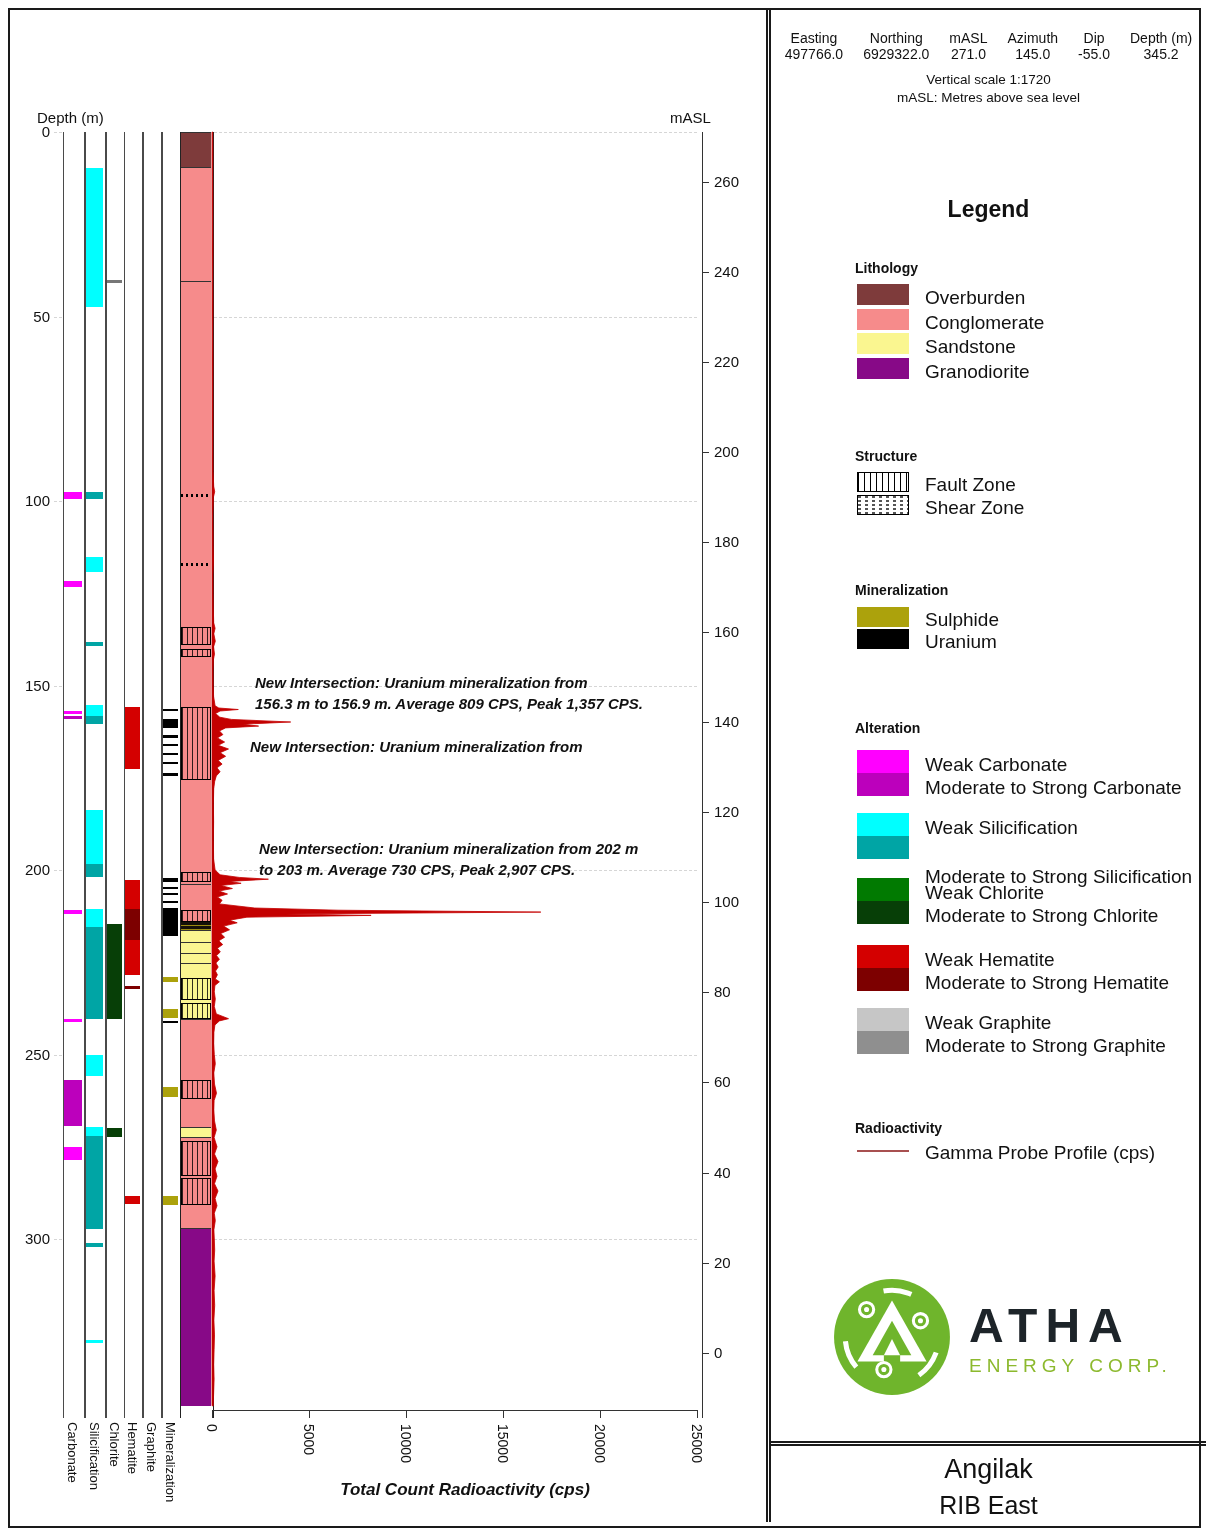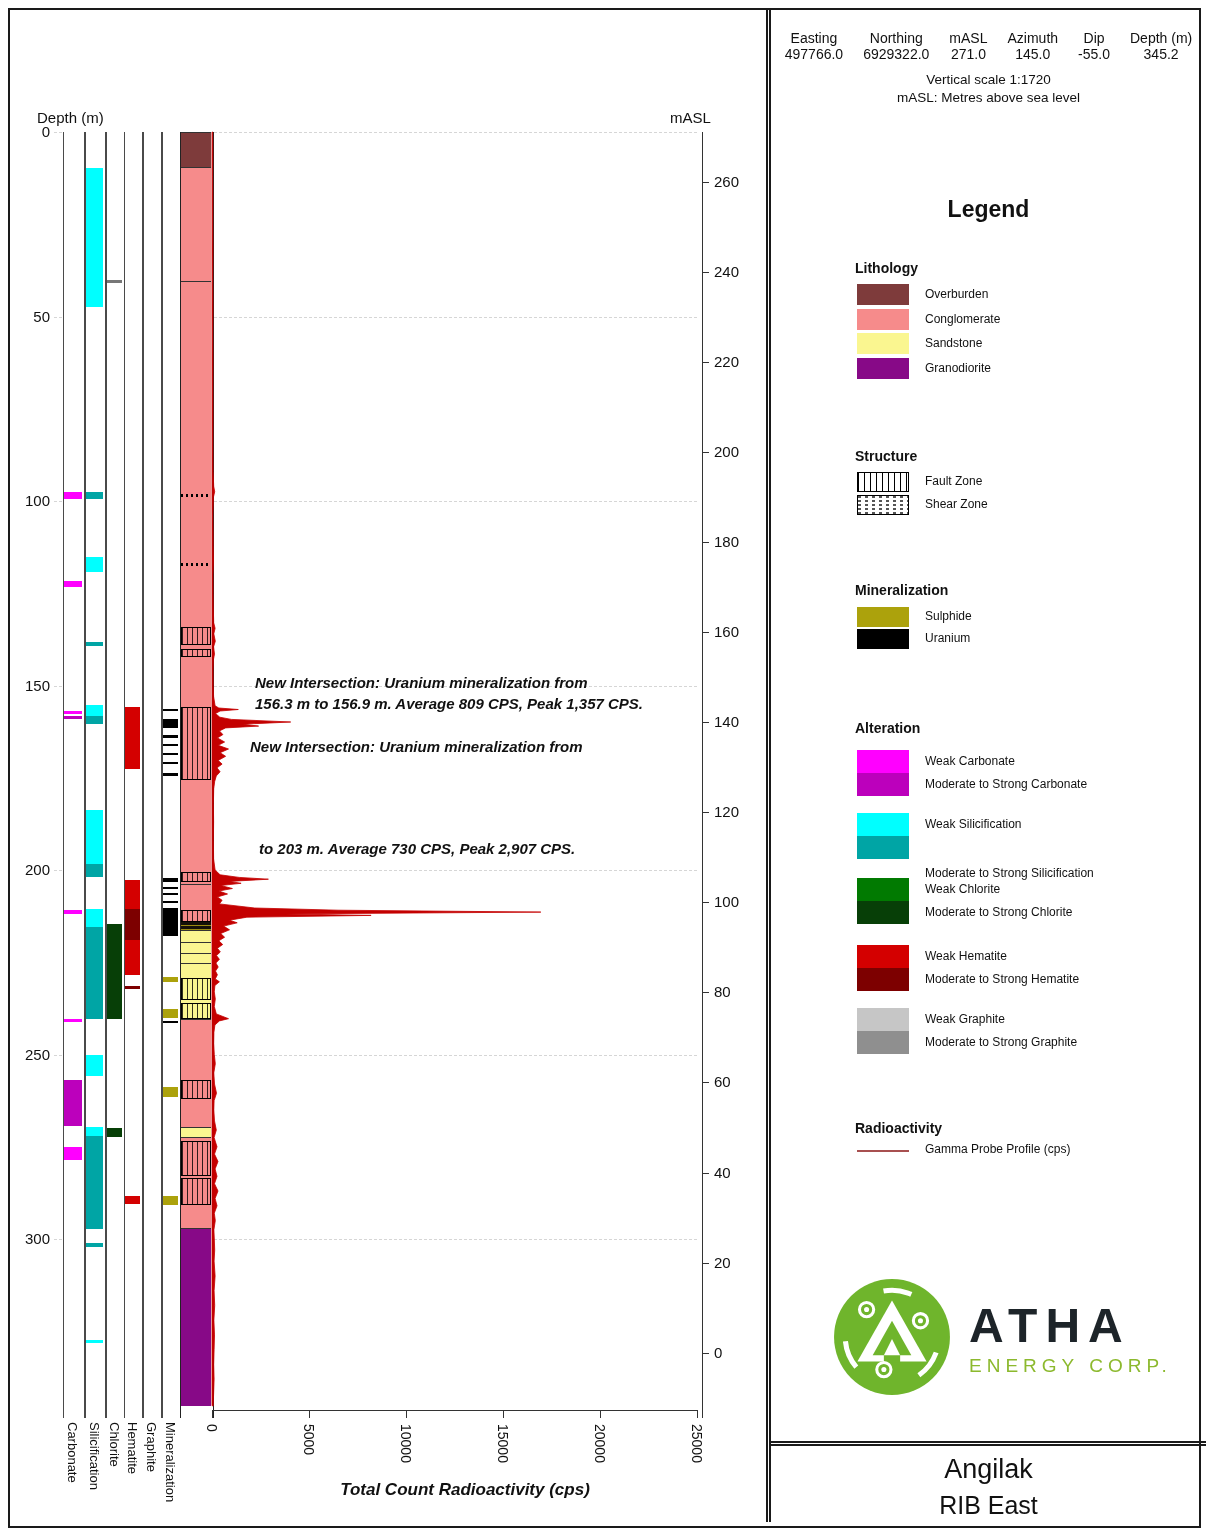--- a/index.html
+++ b/index.html
@@ -35,21 +35,21 @@
   #title-block{position:absolute;left:0;top:14px;width:100%;text-align:center;}
   #log-title{font-size:31px;letter-spacing:.5px;}
   #hdr-fields{display:flex;justify-content:center;gap:20px;margin-top:6px;}
   .hdr-field{text-align:center;}
   .hdr-label{font-size:14px;}
   .hdr-value{font-size:14px;}
   #hdr-notes{margin-top:9px;font-size:13.5px;line-height:1.35;}
   #legend-title{position:absolute;left:0;top:186px;width:100%;text-align:center;font-size:23px;font-weight:bold;}
   .leg-h{position:absolute;left:84px;font-size:14px;font-weight:bold;}
   .leg-sw{position:absolute;left:86px;width:52px;}
-  .leg-lb{position:absolute;left:154px;font-size:12px;white-space:nowrap;}
+  .leg-lb{position:absolute;left:154px;font-size:19px;white-space:nowrap;}
   .patt-fault{background-image:repeating-linear-gradient(90deg,#000 0 1px,transparent 1px 6px);border:1px solid #000;box-sizing:border-box;background-color:#fff;}
   .patt-shear{background-image:repeating-linear-gradient(0deg,transparent 0 2px,#fff 2px 4px),repeating-linear-gradient(90deg,#555 0 3px,transparent 3px 7px);border:1px solid #000;box-sizing:border-box;background-color:#fff;}
   #logo{position:absolute;left:60px;top:1266px;}
   #logo-text{position:absolute;left:198px;top:1288px;}
   #logo-brand{font-size:48px;font-weight:600;letter-spacing:8px;color:#1d2429;}
   #logo-sub{font-size:19px;letter-spacing:5px;color:#8CB92E;margin-top:2px;}
   #footer-box{position:absolute;left:0;bottom:0;width:100%;height:76px;border-top:5px double #1a1a1a;text-align:center;}
   #footer-line1{font-size:27px;margin-top:8px;}
   #footer-line2{font-size:25px;margin-top:6px;}
 </style>
@@ -210,20 +210,21 @@
         <div class="tick" style="left: 687px; top: 1400px; width: 1px; height: 8px;"></div>
         <div class="gtick-label" style="left: 679px; top: 1414px;">25000</div>
         <div class="annotation" style="left: 245px; top: 662px;">
           <div>New Intersection: Uranium mineralization from</div>
           <div>156.3 m to 156.9 m. Average 809 CPS, Peak 1,357 CPS.</div>
         </div>
         <div class="annotation" style="left: 240px; top: 726px;">
           <div>New Intersection: Uranium mineralization from</div>
         </div>
         <div class="annotation" style="left: 249px; top: 828px;">
+          <div>New Intersection: Uranium mineralization from 202 m</div>
           <div>to 203 m. Average 730 CPS, Peak 2,907 CPS.</div>
         </div>
       </div>
 
     <div id="right-pane">
       <div id="title-block">
         <div id="hdr-fields">
             <div class="hdr-field">
               <div class="hdr-label">Easting</div>
               <div class="hdr-value">497766.0</div>

